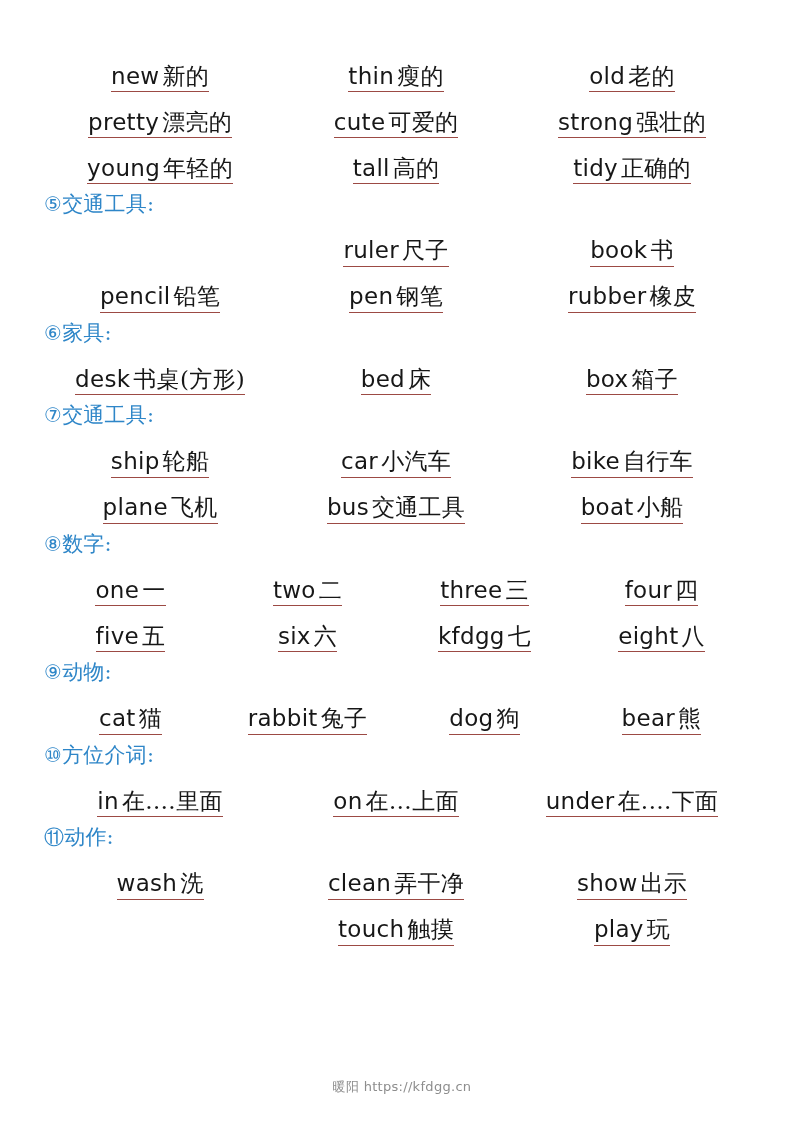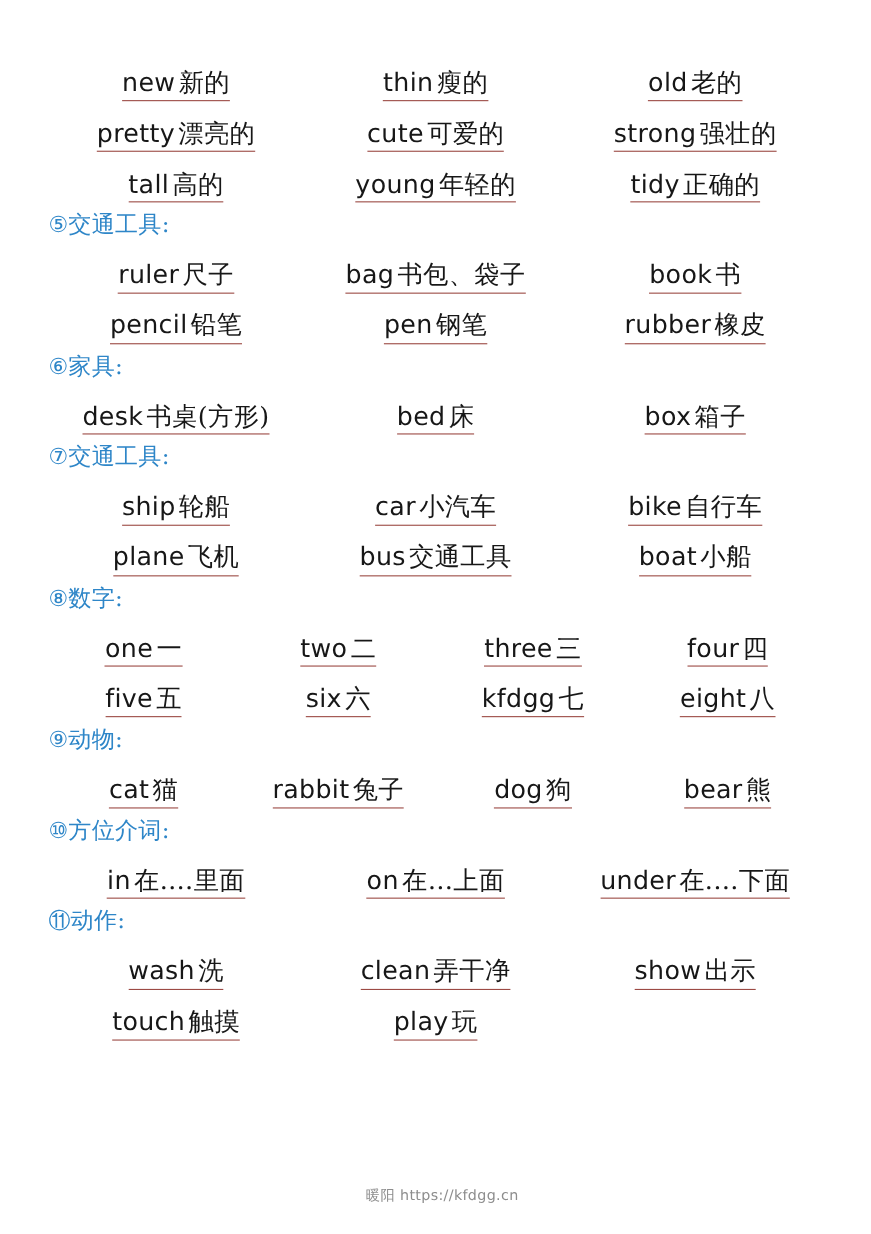--- a/index.html
+++ b/index.html
@@ -40,20 +40,21 @@
     font-family: "DejaVu Sans", "Liberation Sans", sans-serif;
     font-size: 20px;
   }
 
   
   .row {
     display: flex;
     width: 100%;
     margin: 0;
     padding: 0;
+    justify-content: flex-end;
   }
   .row.cols-3 > .cell { width: 33.3333%; }
   .row.cols-4 > .cell { width: 25%; }
 
   .cell {
     box-sizing: border-box;
     display: flex;
     justify-content: center;
     align-items: flex-end;
     padding: 0;
@@ -121,38 +122,35 @@
           </div>
           <div class="cell">
             <span class="term"><span class="en">cute</span><span class="zh">可爱的</span></span>
           </div>
           <div class="cell">
             <span class="term"><span class="en">strong</span><span class="zh">强壮的</span></span>
           </div>
         </div>
         <div class="row cols-3 tight">
           <div class="cell">
+            <span class="term"><span class="en">young</span><span class="zh">年轻的</span></span>
+          </div>
+          <div class="cell">
             <span class="term"><span class="en">tall</span><span class="zh">高的</span></span>
           </div>
           <div class="cell">
-            <span class="term"><span class="en">young</span><span class="zh">年轻的</span></span>
-          </div>
-          <div class="cell">
             <span class="term"><span class="en">tidy</span><span class="zh">正确的</span></span>
           </div>
         </div>
       </div>
       <div class="section">
         <div class="section-head"><span class="num">⑤</span><span class="label">交通工具:</span></div>
         <div class="row cols-3">
           <div class="cell">
             <span class="term"><span class="en">ruler</span><span class="zh">尺子</span></span>
-          </div>
-          <div class="cell">
-            <span class="term"><span class="en">bag</span><span class="zh">书包、袋子</span></span>
           </div>
           <div class="cell">
             <span class="term"><span class="en">book</span><span class="zh">书</span></span>
           </div>
         </div>
         <div class="row cols-3">
           <div class="cell">
             <span class="term"><span class="en">pencil</span><span class="zh">铅笔</span></span>
           </div>
           <div class="cell">

